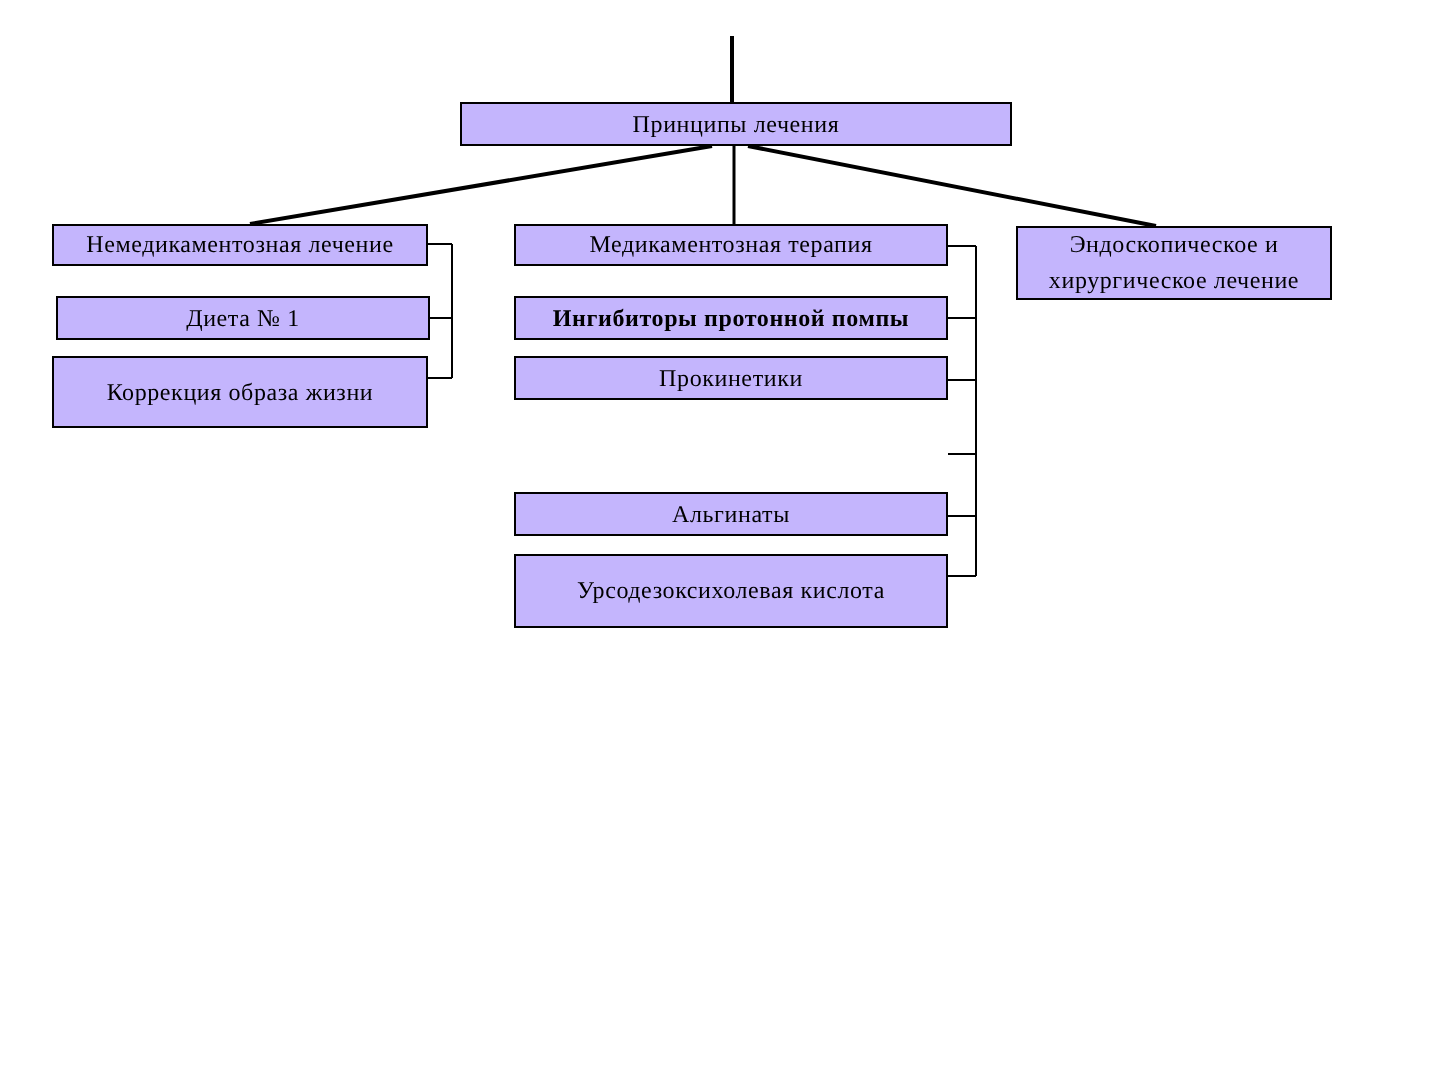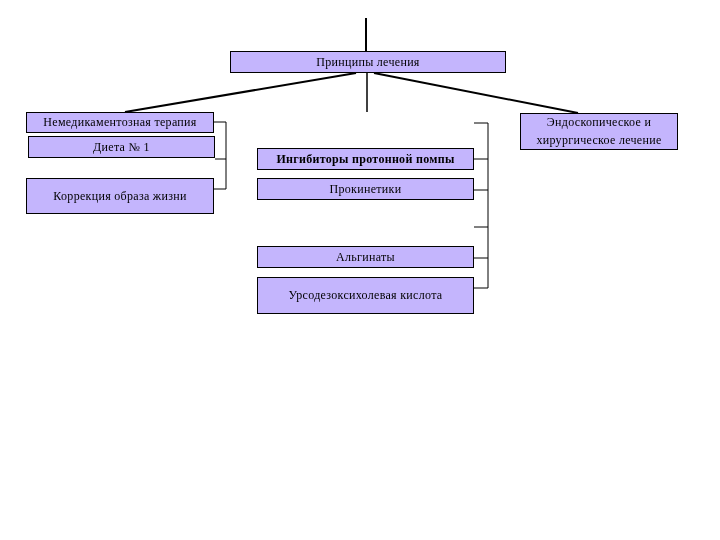--- a/index.html
+++ b/index.html
@@ -35,21 +35,20 @@
     text-align: center;
     font-size: 12px;
     letter-spacing: 0.3px;
     line-height: 1.25;
     white-space: nowrap;
   }
   .box.wrap {
     white-space: normal;
     padding: 13px 6px;
     line-height: 1.45;
-    margin-left: 12px;
   }
 </style>
 </head>
 <body>
 
 <div class="canvas">
 
   <svg class="connectors" viewBox="0 0 720 540" xmlns="http://www.w3.org/2000/svg">
 
     <line x1="366" y1="18" x2="366" y2="51" stroke="#000000" stroke-width="2"></line>
@@ -71,24 +70,25 @@
       <line x1="474" y1="159" x2="488" y2="159"></line>
       <line x1="474" y1="190" x2="488" y2="190"></line>
       <line x1="474" y1="227" x2="488" y2="227"></line>
       <line x1="474" y1="258" x2="488" y2="258"></line>
       <line x1="474" y1="288" x2="488" y2="288"></line>
     </g>
   </svg>
 
   <div class="box" style="left:230px; top:51px; width:276px; height:22px;">Принципы лечения</div>
 
-  <div class="box" style="left:26px; top:112px; width:188px; height:21px;">Немедикаментозная терапия</div>
-  <div class="box" style="left:28px; top:136px; width:187px; height:22px;">Диета № 1</div>
+  <div class="box" style="left:26px; top:112px; width:188px; height:21px;">Немедикаментозная лечение</div>
+  <div class="box" style="left:28px; top:148px; width:187px; height:22px;">Диета № 1</div>
   <div class="box" style="left:26px; top:178px; width:188px; height:36px;">Коррекция образа жизни</div>
 
+  <div class="box" style="left:257px; top:112px; width:217px; height:21px;">Медикаментозная терапия</div>
   <div class="box" style="left:257px; top:148px; width:217px; height:22px;font-weight:bold;">Ингибиторы протонной помпы</div>
   <div class="box" style="left:257px; top:178px; width:217px; height:22px;">Прокинетики</div>
   <div class="box" style="left:257px; top:246px; width:217px; height:22px;">Альгинаты</div>
   <div class="box" style="left:257px; top:277px; width:217px; height:37px;">Урсодезоксихолевая кислота</div>
 
   <div class="box wrap" style="left:508px; top:113px; width:158px; height:37px;">Эндоскопическое и хирургическое лечение</div>
 
 </div>
 
 </body></html>

